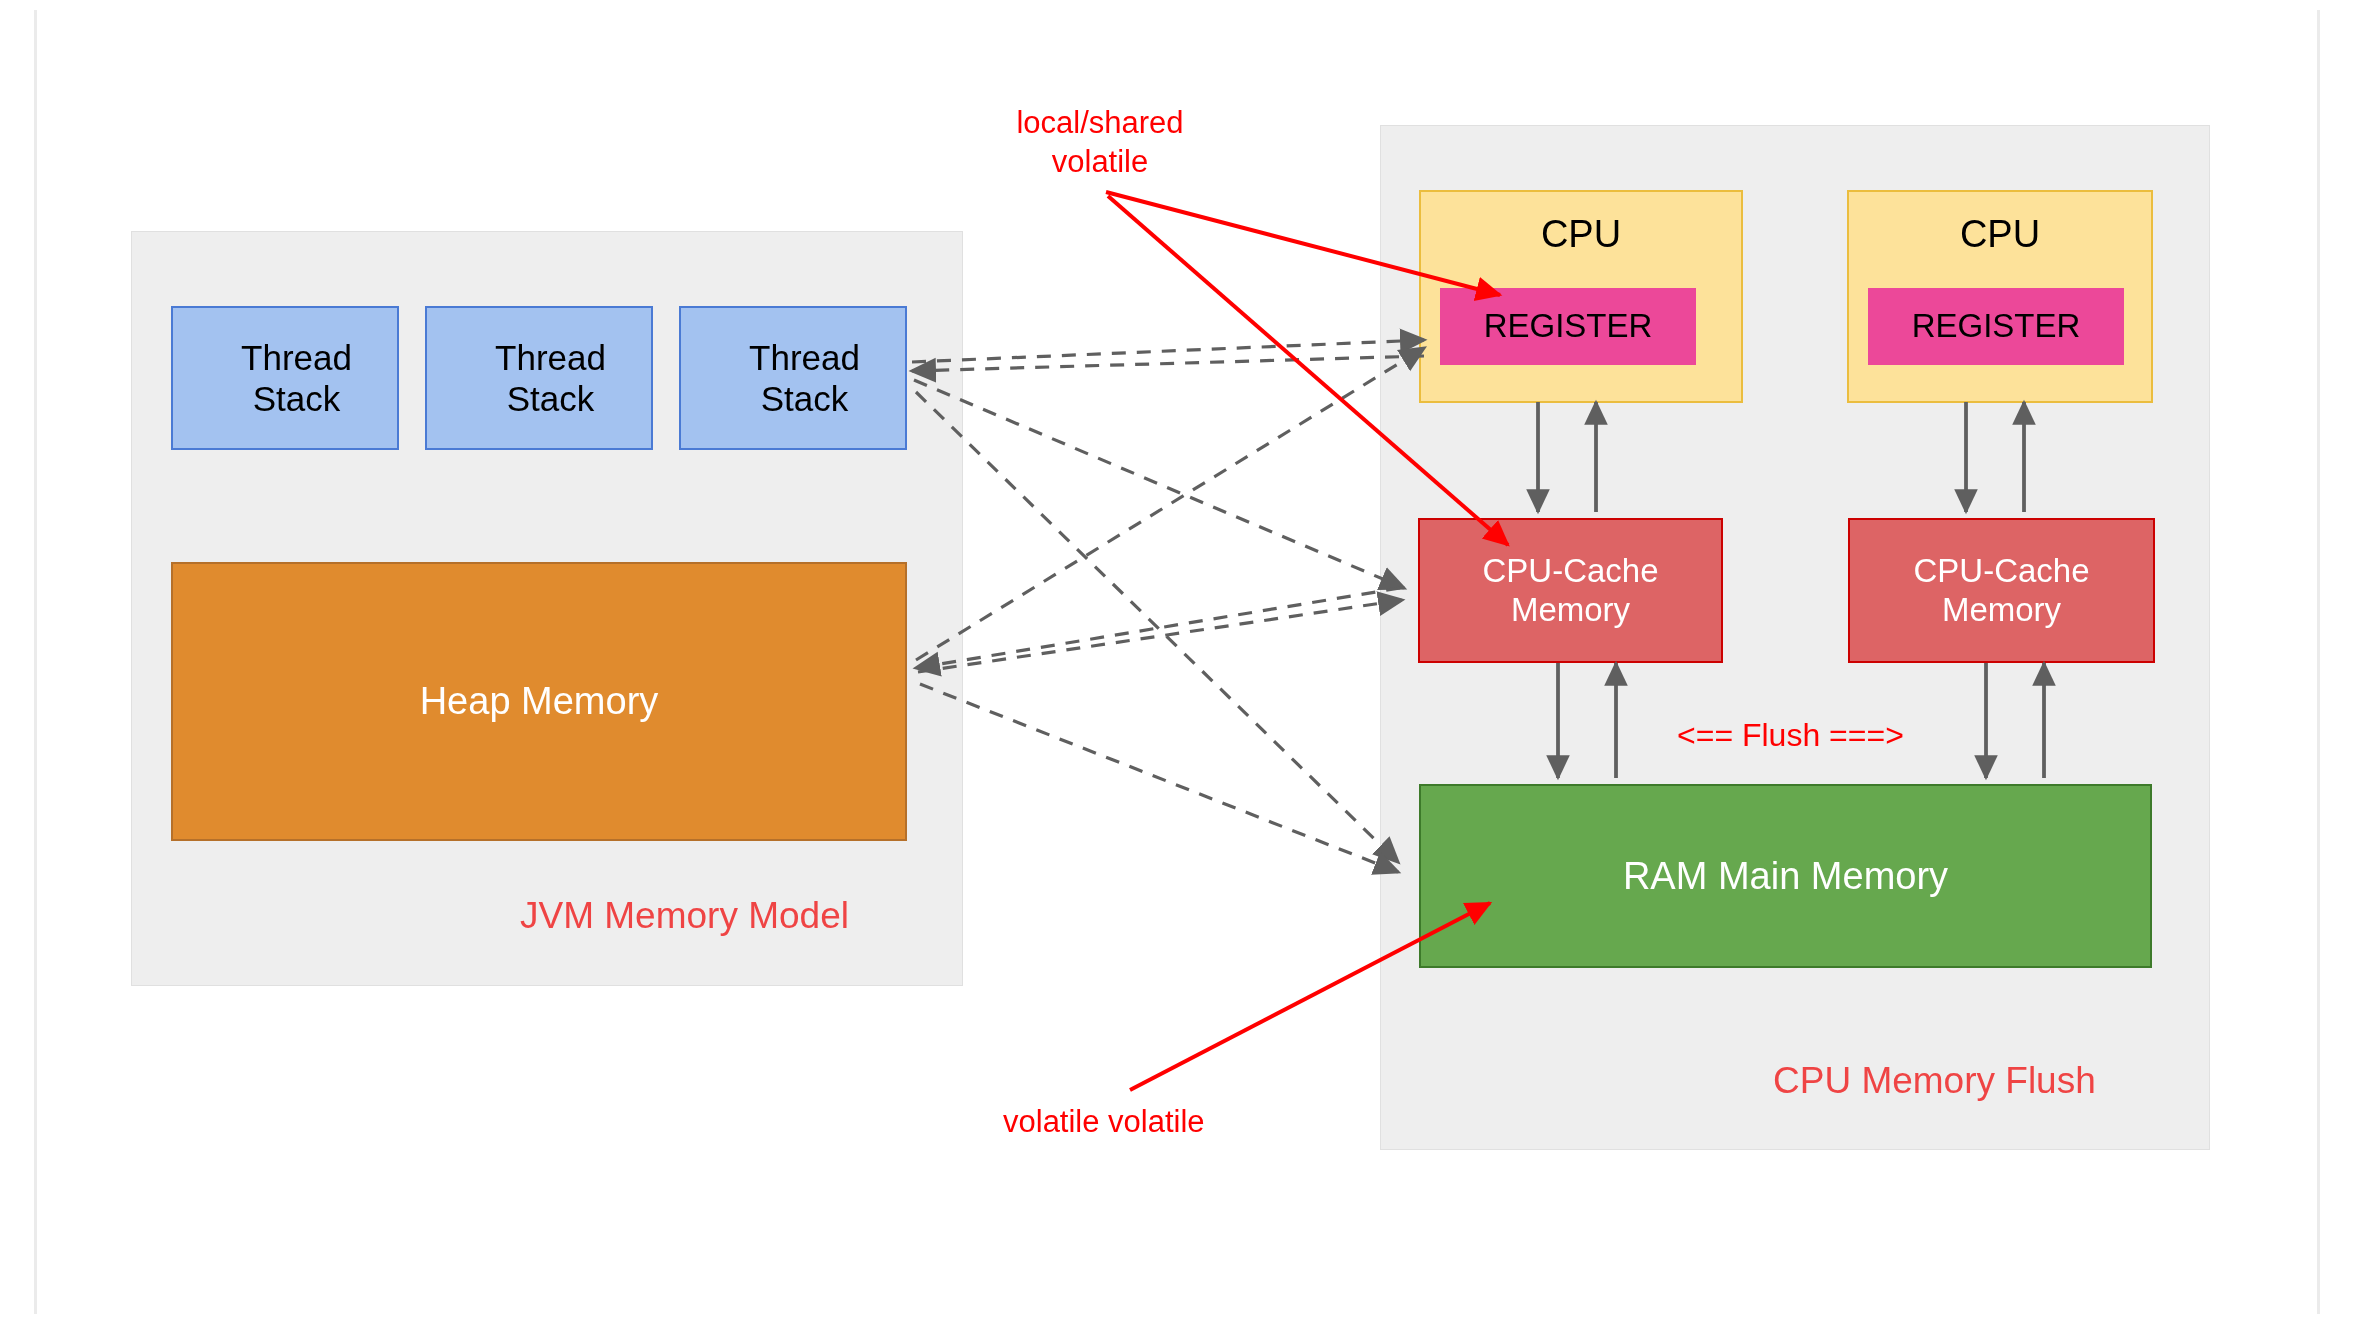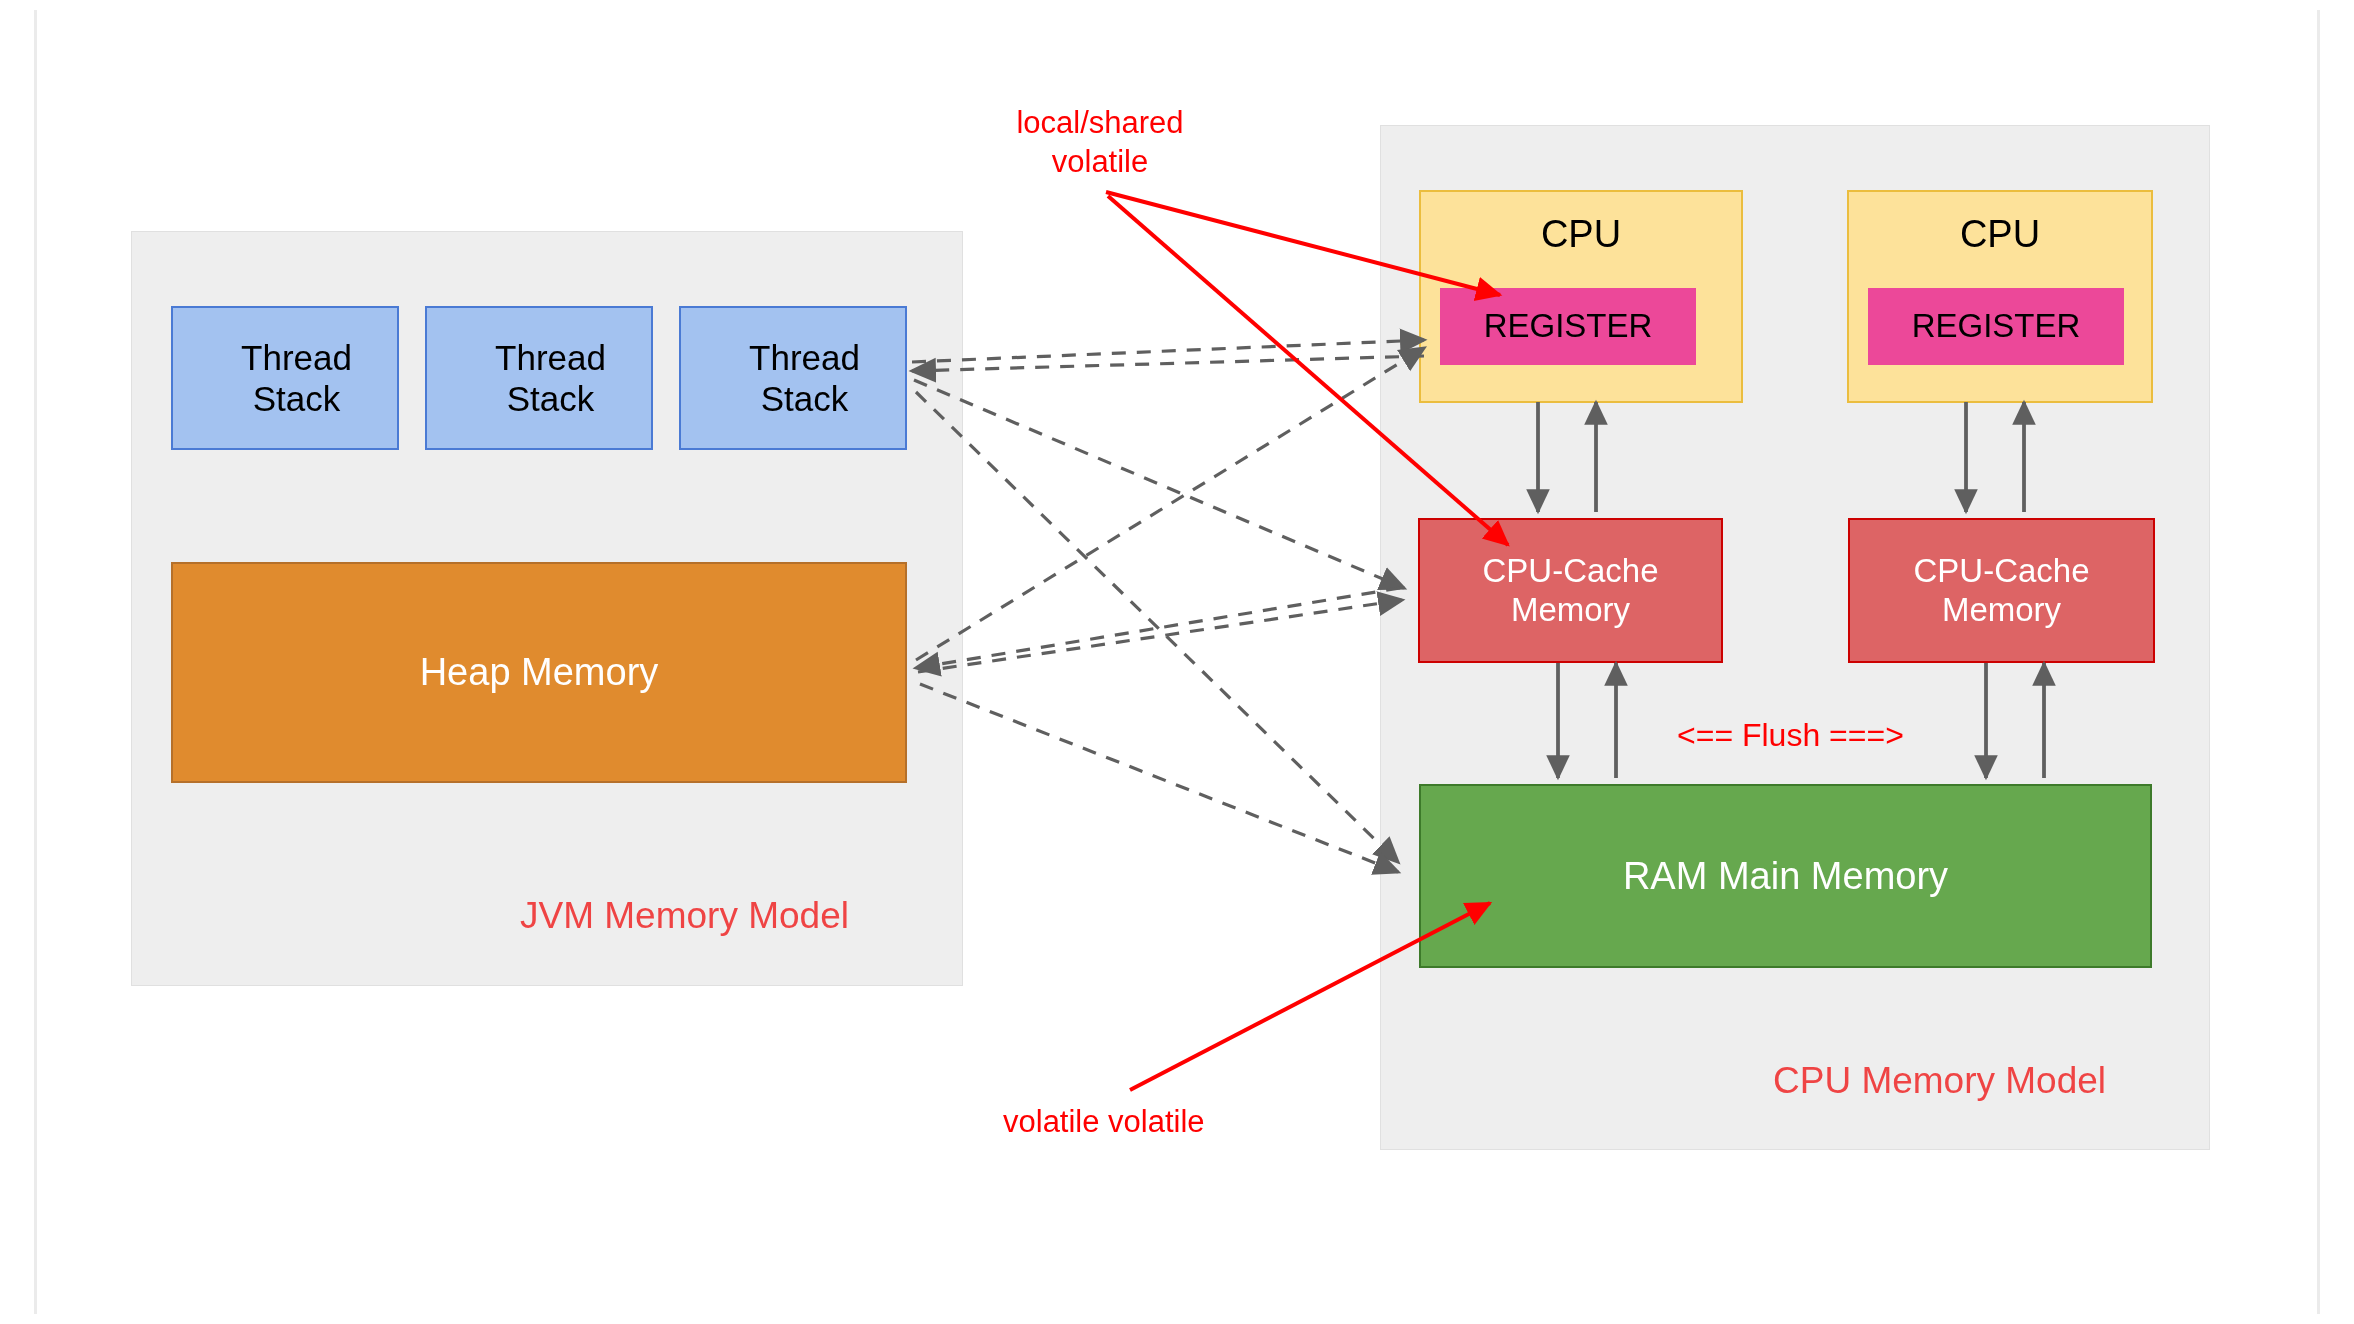--- a/index.html
+++ b/index.html
@@ -56,27 +56,27 @@
     </span>
   </div>
 
   <div class="box thread-box" style="left:679px;top:306px;width:228px;height:144px;">
     <span>
       <span>Thread</span><br>
       <span>Stack</span>
     </span>
   </div>
 
-  <div class="box heap-box" style="left:171px;top:562px;width:736px;height:221px;">
+  <div class="box heap-box" style="left:171px;top:562px;width:736px;height:279px;">
     <span>Heap Memory</span>
   </div>
 
   <div class="container" style="left:1380px;top:125px;width:830px;height:1025px;"></div>
 
-  <div class="container-label" style="left:1773px;top:1060px;">CPU Memory Model</div>
+  <div class="container-label" style="left:1773px;top:1060px;">CPU Memory Flush</div>
 
   <div class="box cpu-box" style="left:1419px;top:190px;width:324px;height:213px;">
     <span>CPU</span>
   </div>
   <div class="box register-box" style="left:1440px;top:288px;width:256px;height:77px;">
     <span>REGISTER</span>
   </div>
 
   <div class="box cpu-box" style="left:1847px;top:190px;width:306px;height:213px;">
     <span>CPU</span>

